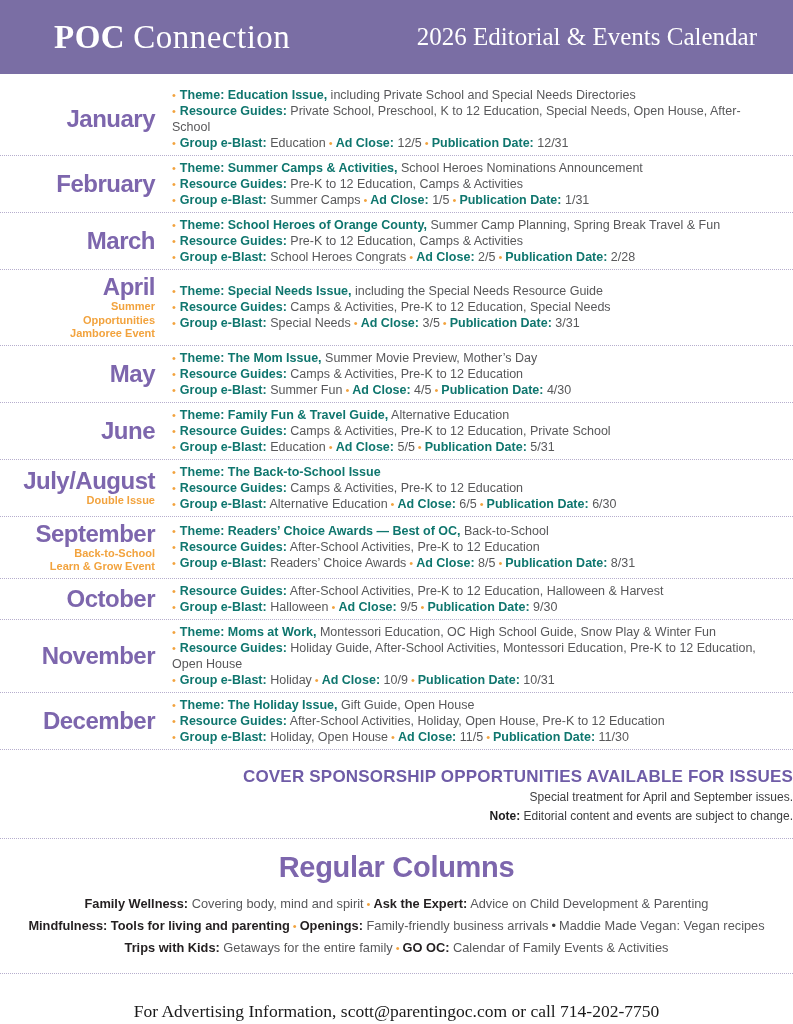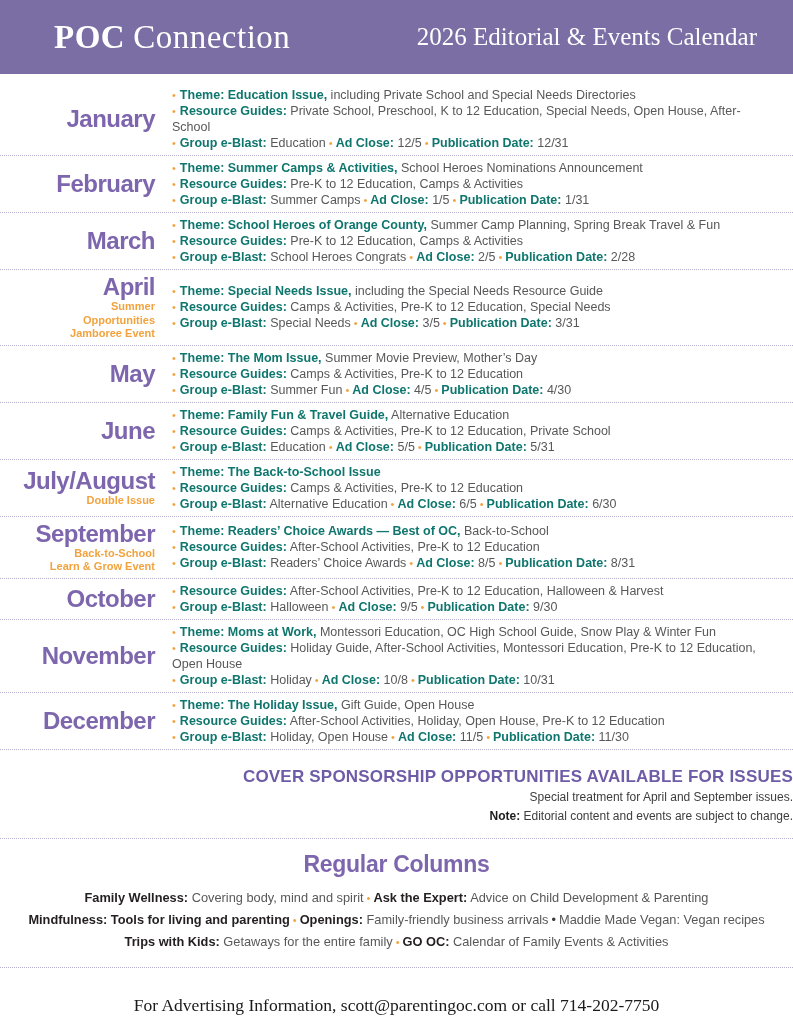--- a/index.html
+++ b/index.html
@@ -33,21 +33,21 @@
   .odot { color:#F2A33E; font-size:11px; margin:0 3px; }
   
   .divider { border-top:1px dotted #b6aecd; margin:0; }
   
   .cover { text-align:right; padding:17px 0 13px 0; }
   .cover-heading { color:#6F5CA7; font-size:17px; font-weight:bold; letter-spacing:0.2px; line-height:20px; }
   .cover-line { font-size:12px; color:#3d3d3f; line-height:17px; margin-top:2px; }
   .cover-line .b { font-weight:bold; color:#1d1c1e; }
   
   .regular { text-align:center; padding:12px 0 14px 0; }
-  .regular-title { color:#7D66AD; font-size:23px; font-weight:bold; letter-spacing:-0.3px; margin-bottom:9px; }
+  .regular-title { color:#7D66AD; font-size:29px; font-weight:bold; letter-spacing:-0.3px; margin-bottom:9px; }
   .rc-line { font-size:12.8px; color:#58585a; line-height:21px; }
   .rc-line .b { font-weight:bold; color:#231f20; }
   .rc-line .dark-sep { color:#3d3d3f; margin:0 3px; }
   
   .footer { text-align:center; margin-top:27px; font-family:"Liberation Serif", serif; font-size:17.5px; color:#1a1a1a; }
 </style>
 </head>
 <body>
 
 <div class="page">
@@ -177,21 +177,21 @@
     </div>
 
     <div class="month-row">
       <div class="month-col">
         <div class="month-name">November</div>
         <div class="month-sublabel"></div>
       </div>
       <div class="content-col">
         <div class="mline"><span class="bullet">•</span><span class="b">Theme: Moms at Work,</span> <span>Montessori Education, OC High School Guide, Snow Play &amp; Winter Fun</span></div>
         <div class="mline"><span class="bullet">•</span><span class="b">Resource Guides:</span> <span>Holiday Guide, After-School Activities, Montessori Education, Pre-K to 12 Education, Open House</span></div>
-        <div class="mline"><span class="bullet">•</span><span class="b">Group e-Blast:</span> <span>Holiday</span><span class="odot">•</span><span class="b">Ad Close:</span> <span>10/8</span><span class="odot">•</span><span class="b">Publication Date:</span> <span>10/31</span></div>
+        <div class="mline"><span class="bullet">•</span><span class="b">Group e-Blast:</span> <span>Holiday</span><span class="odot">•</span><span class="b">Ad Close:</span> <span>10/9</span><span class="odot">•</span><span class="b">Publication Date:</span> <span>10/31</span></div>
       </div>
     </div>
 
     <div class="month-row">
       <div class="month-col">
         <div class="month-name">December</div>
         <div class="month-sublabel"></div>
       </div>
       <div class="content-col">
         <div class="mline"><span class="bullet">•</span><span class="b">Theme: The Holiday Issue,</span> <span>Gift Guide, Open House</span></div>

